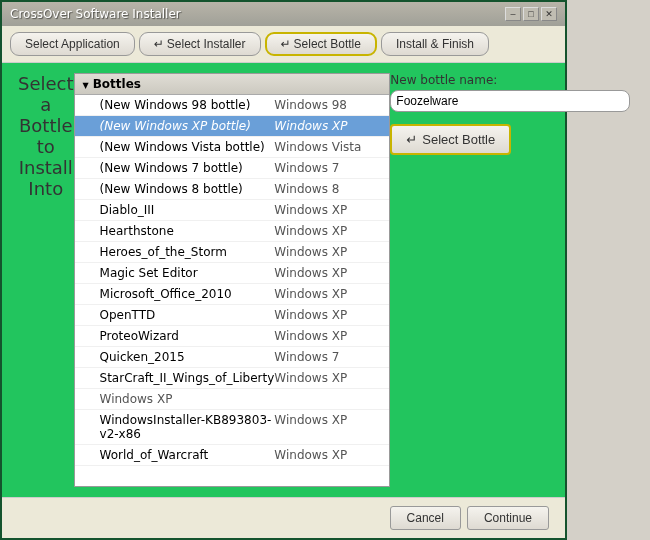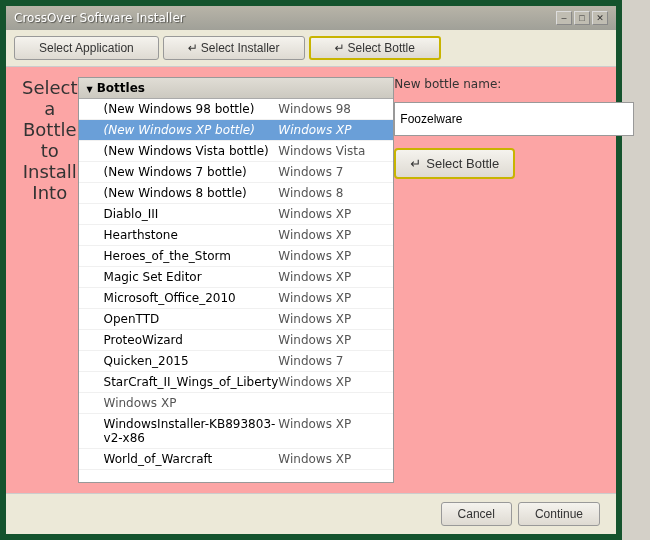--- a/index.html
+++ b/index.html
@@ -7,24 +7,24 @@
       width: 650px;
       height: 540px;
       background: #d4d0c8;
       font-family: 'DejaVu Sans', Arial, sans-serif;
       font-size: 13px;
       color: #000;
       overflow: hidden;
     }
 
     .window {
-      width: 622px;
+      width: 567px;
       height: 540px;
-      background: #fca5a5;
-      border: 6px solid #14532d;
+      background: #22c55e;
+      border: 2px solid #14532d;
       display: flex;
       flex-direction: column;
     }
 
     .title-bar {
       background: linear-gradient(to bottom, #b8b4a8, #a0a098);
       padding: 4px 8px;
       display: flex;
       align-items: center;
       justify-content: space-between;
@@ -60,24 +60,24 @@
 
     .nav-bar {
       display: flex;
       padding: 6px 8px;
       gap: 4px;
       background: #ece9d8;
       border-bottom: 1px solid #ccc;
     }
 
     .nav-btn {
-      padding: 3px 24px;
+      padding: 3px 14px;
       background: linear-gradient(to bottom, #f5f3ee, #dedad2);
       border: 1px solid #999;
-      border-radius: 3px;
+      border-radius: 9px;
       cursor: pointer;
       font-size: 12px;
       color: #333;
       display: flex;
       align-items: center;
       gap: 3px;
     }
 
     .nav-btn.highlighted {
       border: 2px solid #c8b400;
@@ -163,30 +163,30 @@
       width: 240px;
       display: flex;
       flex-direction: column;
       gap: 8px;
       position: relative;
     }
 
     .field-label {
       font-size: 12px;
       color: #333;
-      margin-bottom: 11px;
+      margin-bottom: 3px;
     }
 
     .text-input {
       width: 100%;
-      padding: 9px 5px;
+      padding: 3px 5px;
       border: 1px solid #999;
       background: #fff;
       font-size: 12px;
-      border-radius: 0;
+      border-radius: 8px;
     }
 
     .select-bottle-btn {
       padding: 6px 14px;
       background: linear-gradient(to bottom, #f5f3ee, #dedad2);
       border: 2px solid #c8b400;
       border-radius: 4px;
       cursor: pointer;
       font-size: 13px;
       color: #333;
@@ -240,20 +240,23 @@
       <span>Select Application</span>
     </button>
     <button class="nav-btn">
       <span>↵</span>
       <span>Select Installer</span>
     </button>
     <button class="nav-btn highlighted">
       <span>↵</span>
       <span>Select Bottle</span>
     </button>
+    <button class="nav-btn">
+      <span>Install &amp; Finish</span>
+    </button>
   </div>
 
   <div class="main-area">
     <h2 class="page-title">Select a Bottle to Install Into</h2>
 
     <div class="content-area">
 
       <div class="left-panel">
         <div class="bottles-header">
           <span class="chevron-down"></span>

